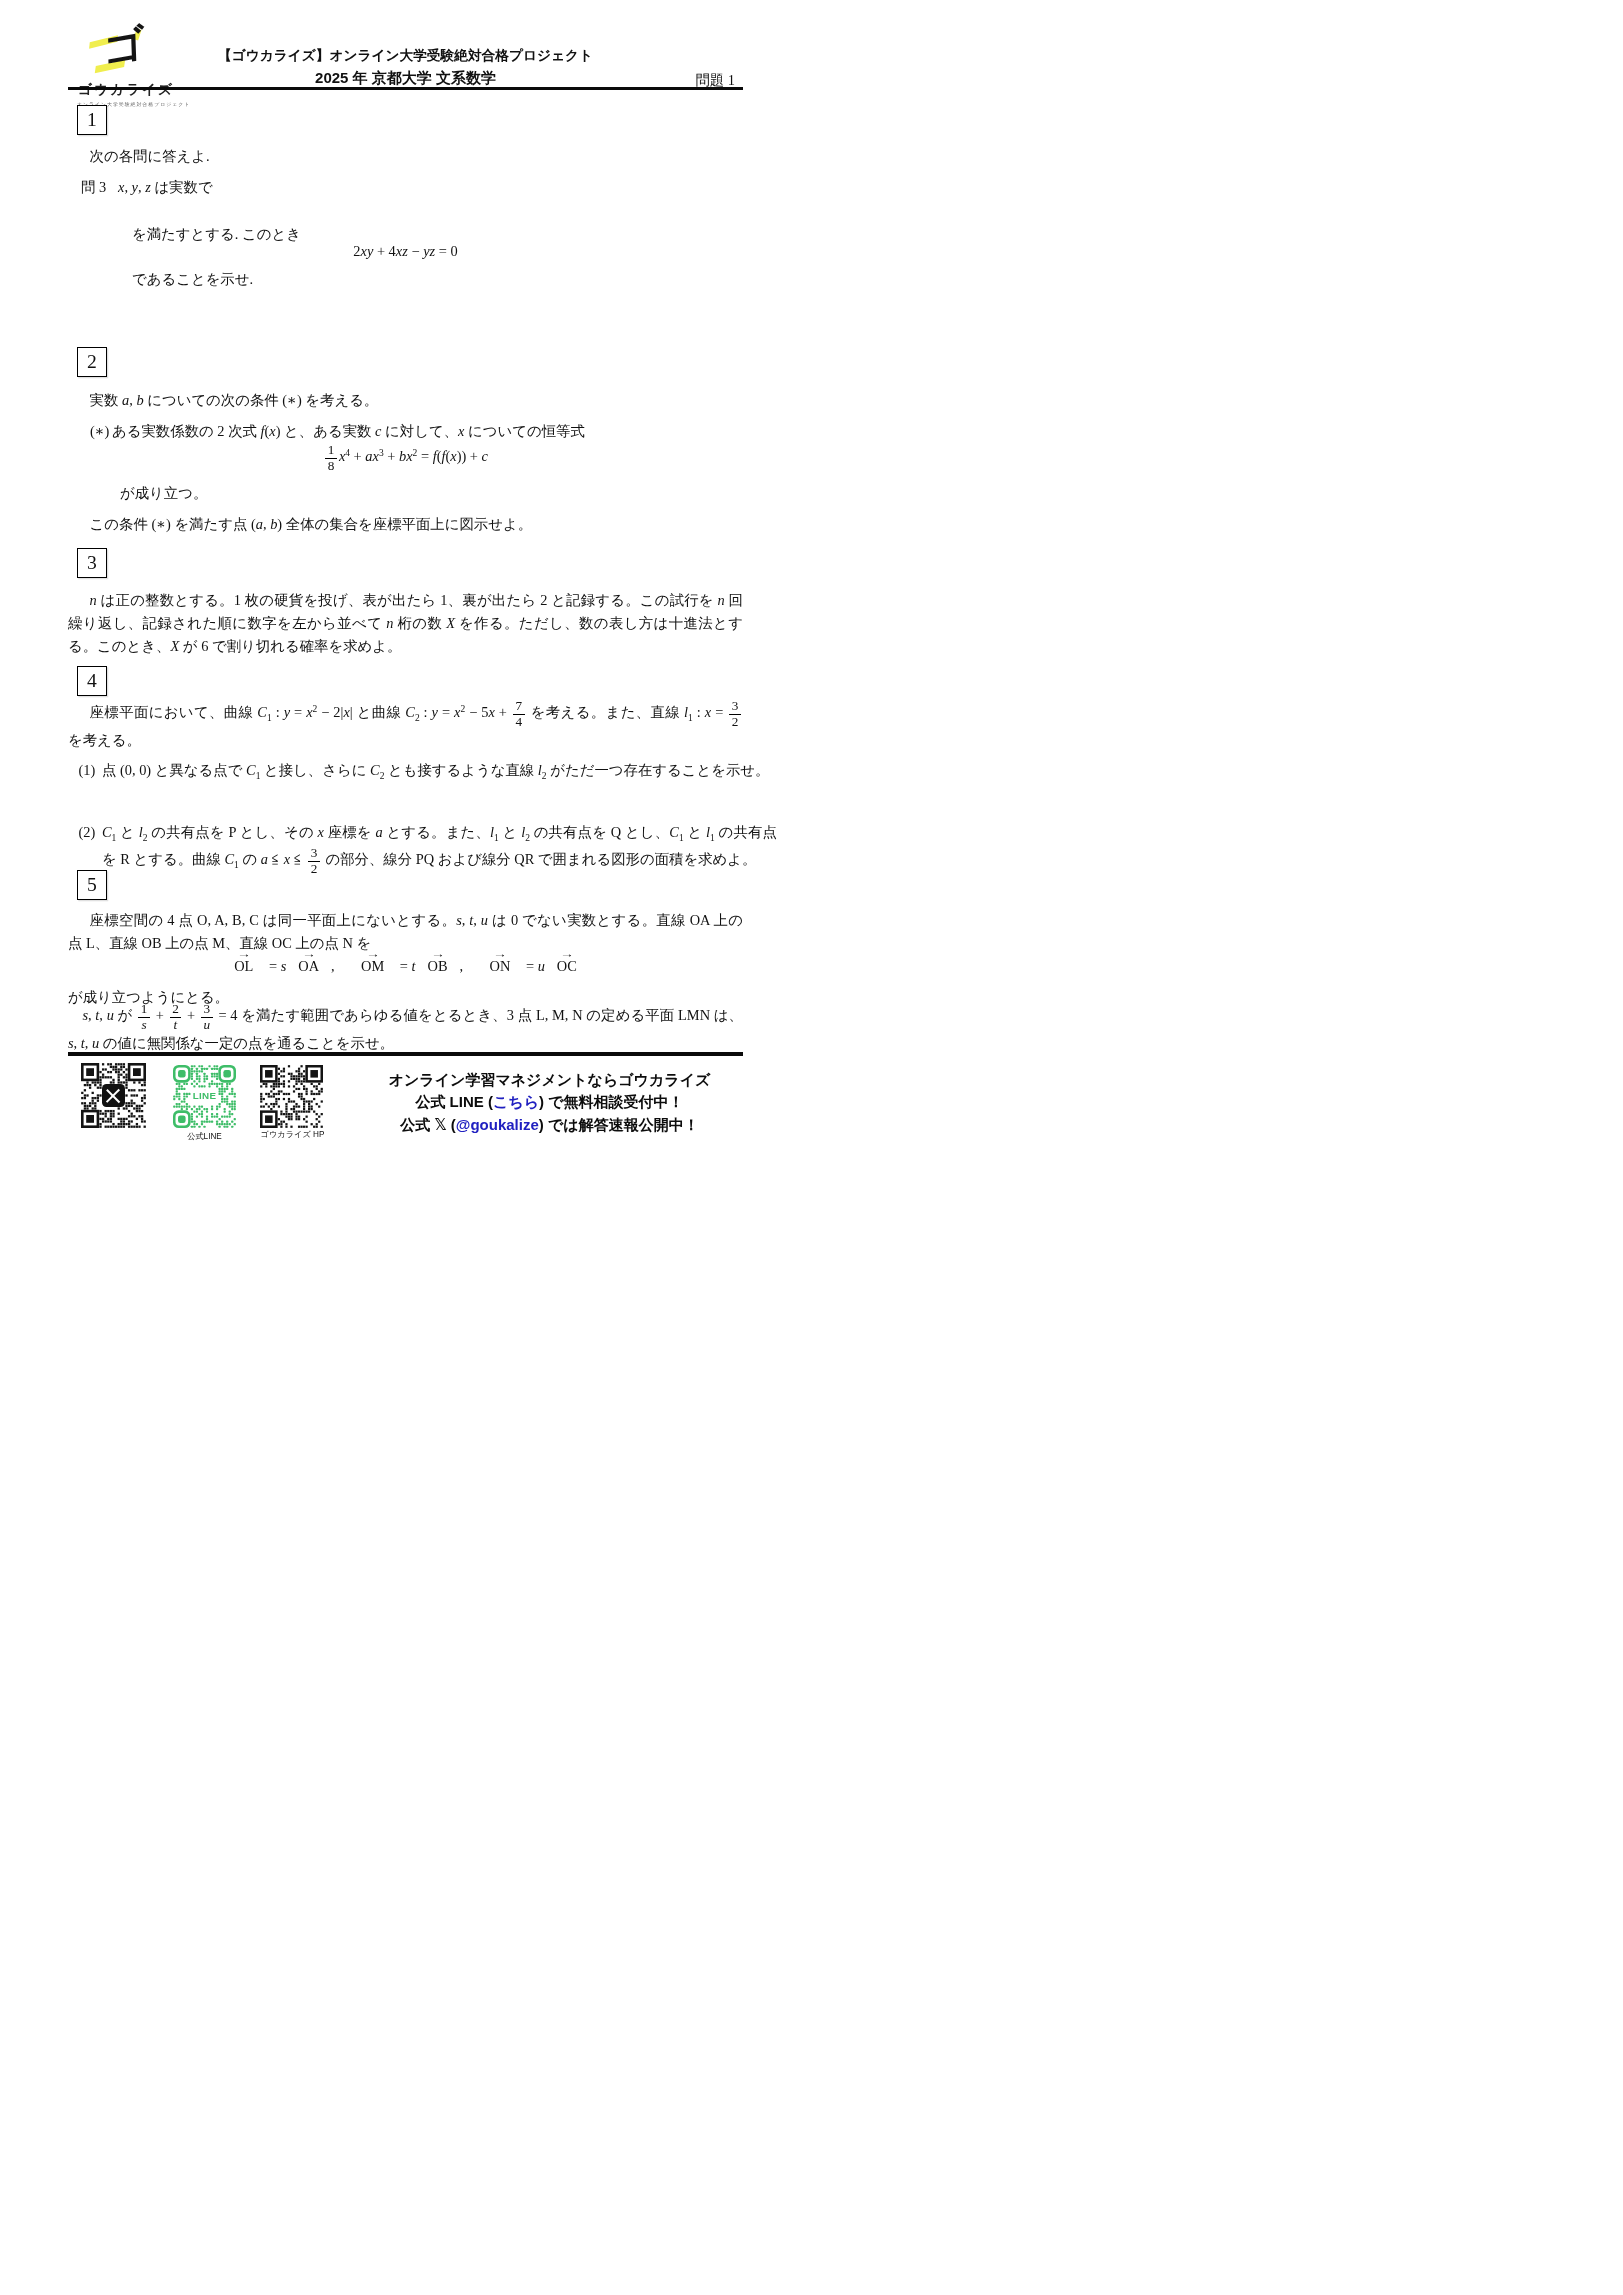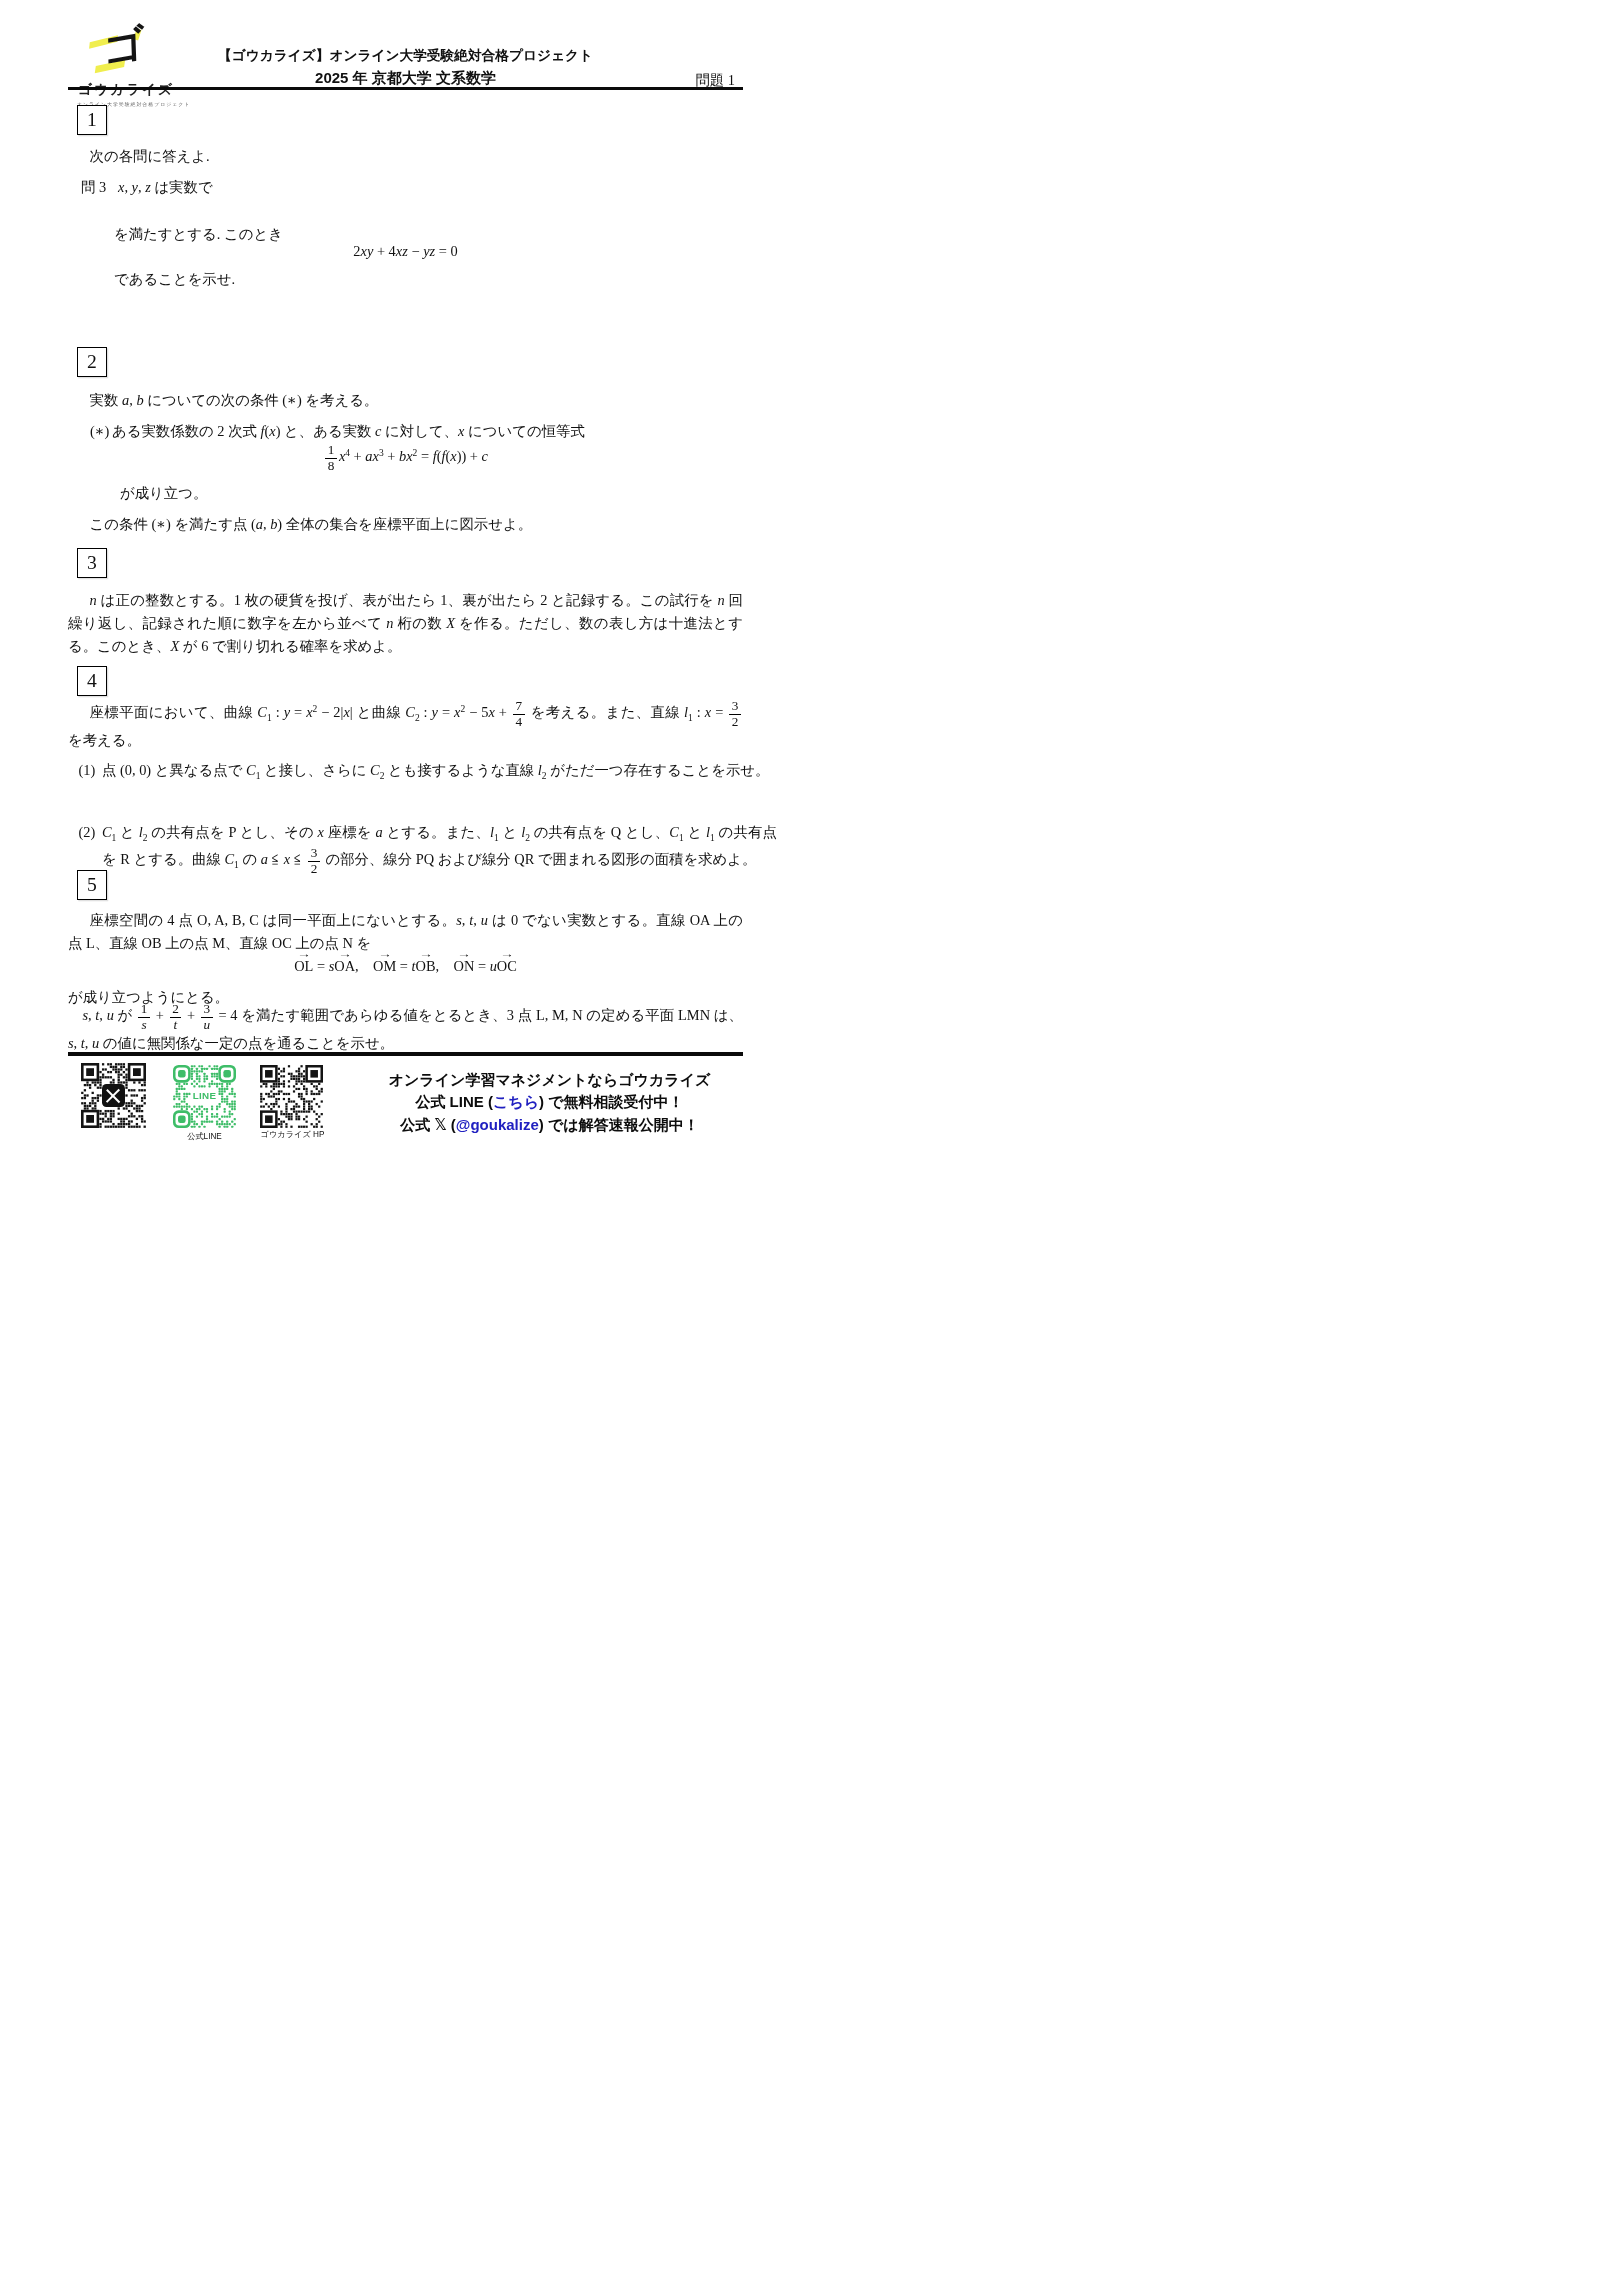--- a/index.html
+++ b/index.html
@@ -35,32 +35,32 @@
           box-shadow:1.3px 1.3px 0 rgba(0,0,0,0.12);display:flex;align-items:center;justify-content:center;
           font-size:19.6px;background:#fff;}
   .ind{text-indent:1.5em;}
   .ind1{text-indent:1.0em;}
   .hangQ{padding-left:50px;position:relative;}
   .hangQ>.lbl{position:absolute;left:13px;top:0;}
   .hangS{padding-left:44px;position:relative;}
   .hangS>.lbl{position:absolute;left:22px;top:0;}
   .hangI{padding-left:34px;position:relative;}
   .hangI>.lbl{position:absolute;left:10.5px;top:0;}
-  .cont{margin-left:46px;}
+  .cont{margin-left:64px;}
   .contS{margin-left:52px;}
   .eq{text-align:center;}
 
   
   i{font-style:italic;}
   sup,sub{font-size:0.66em;}
   fr{display:inline-block;text-align:center;vertical-align:-0.62em;line-height:1.1;
      font-size:0.92em;margin:0 2px;text-indent:0;}
   fr fn,fr fd{display:block;padding:0 2.6px;}
   fr fd{border-top:0.9px solid #000;}
-  vc{display:inline-block;position:relative;margin:0 0;font-style:normal;}
+  vc{display:inline-block;position:relative;margin:0 12px;font-style:normal;}
   vc::before{content:"→";position:absolute;left:50%;top:-0.80em;
              transform:translateX(-50%) scaleX(1.6);font-size:0.60em;}
 
   
   .qr{position:absolute;}
   .qr svg{display:block;width:100%;height:100%;}
   .qr-xc{position:absolute;left:33%;top:33%;width:34%;height:34%;background:#111;border-radius:20%;}
   .qr-xc::before,.qr-xc::after{content:"";position:absolute;left:45%;top:10%;width:11%;height:80%;background:#fff;}
   .qr-xc::before{transform:rotate(45deg);}
   .qr-xc::after{transform:rotate(-45deg);}

